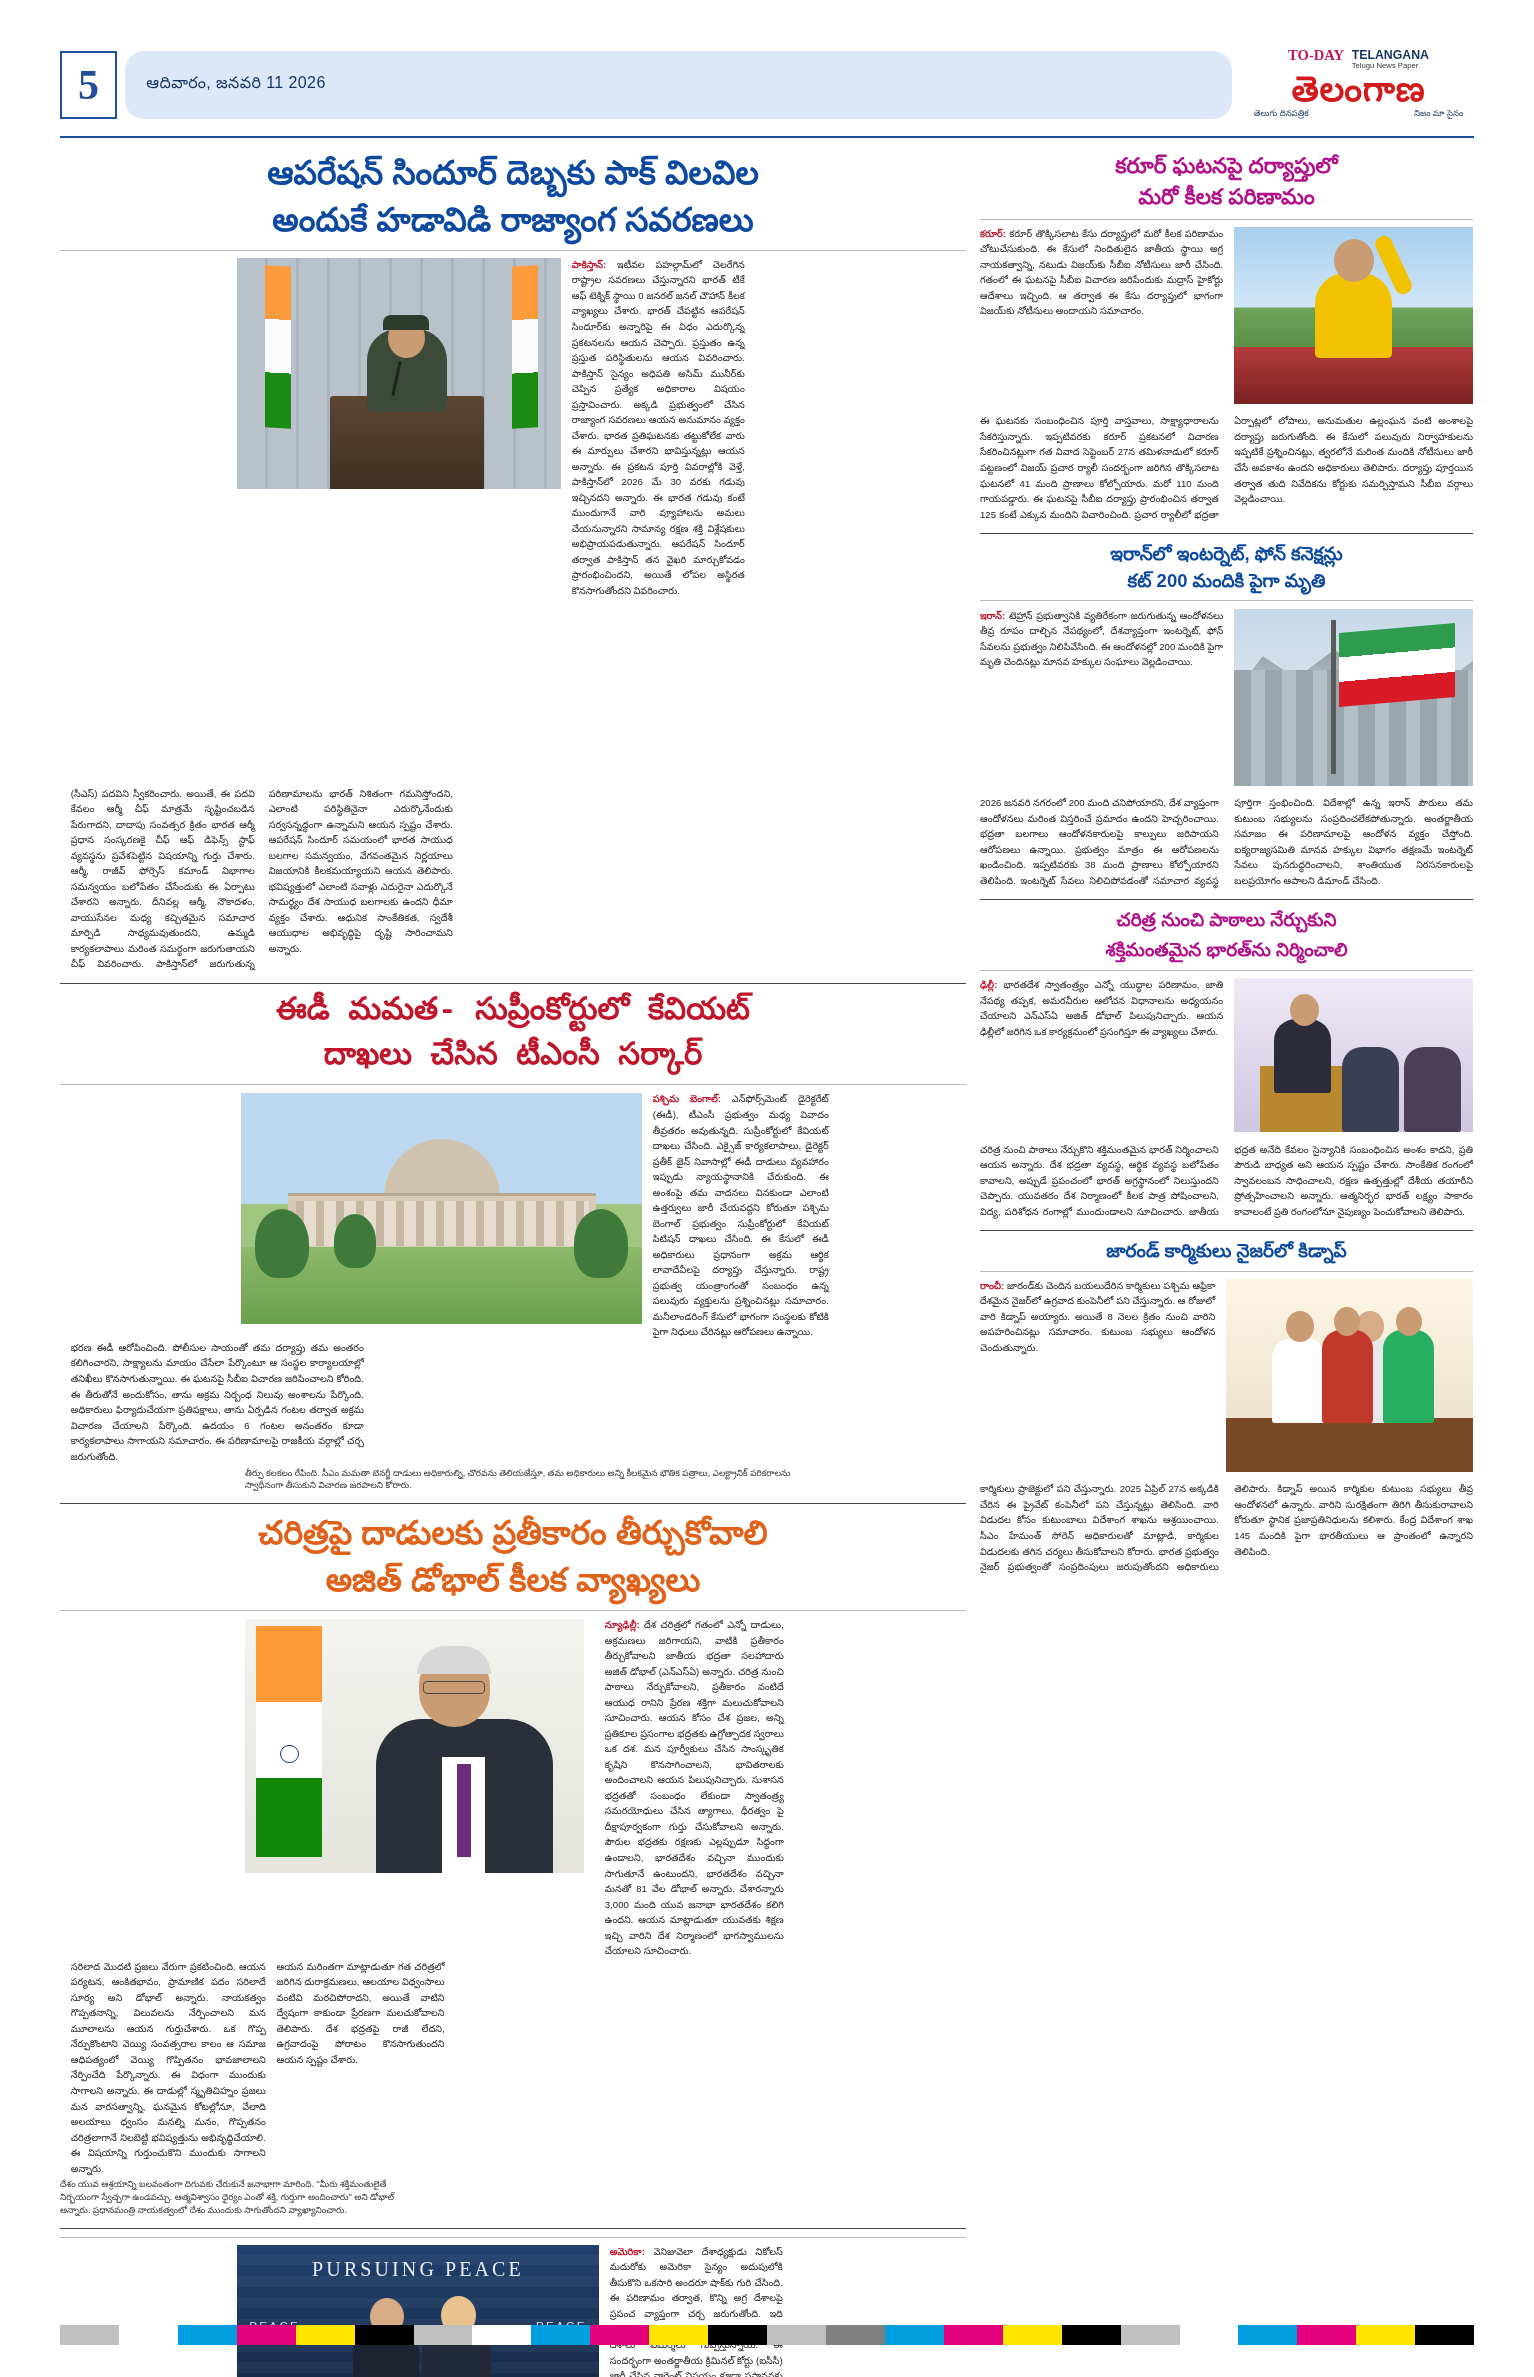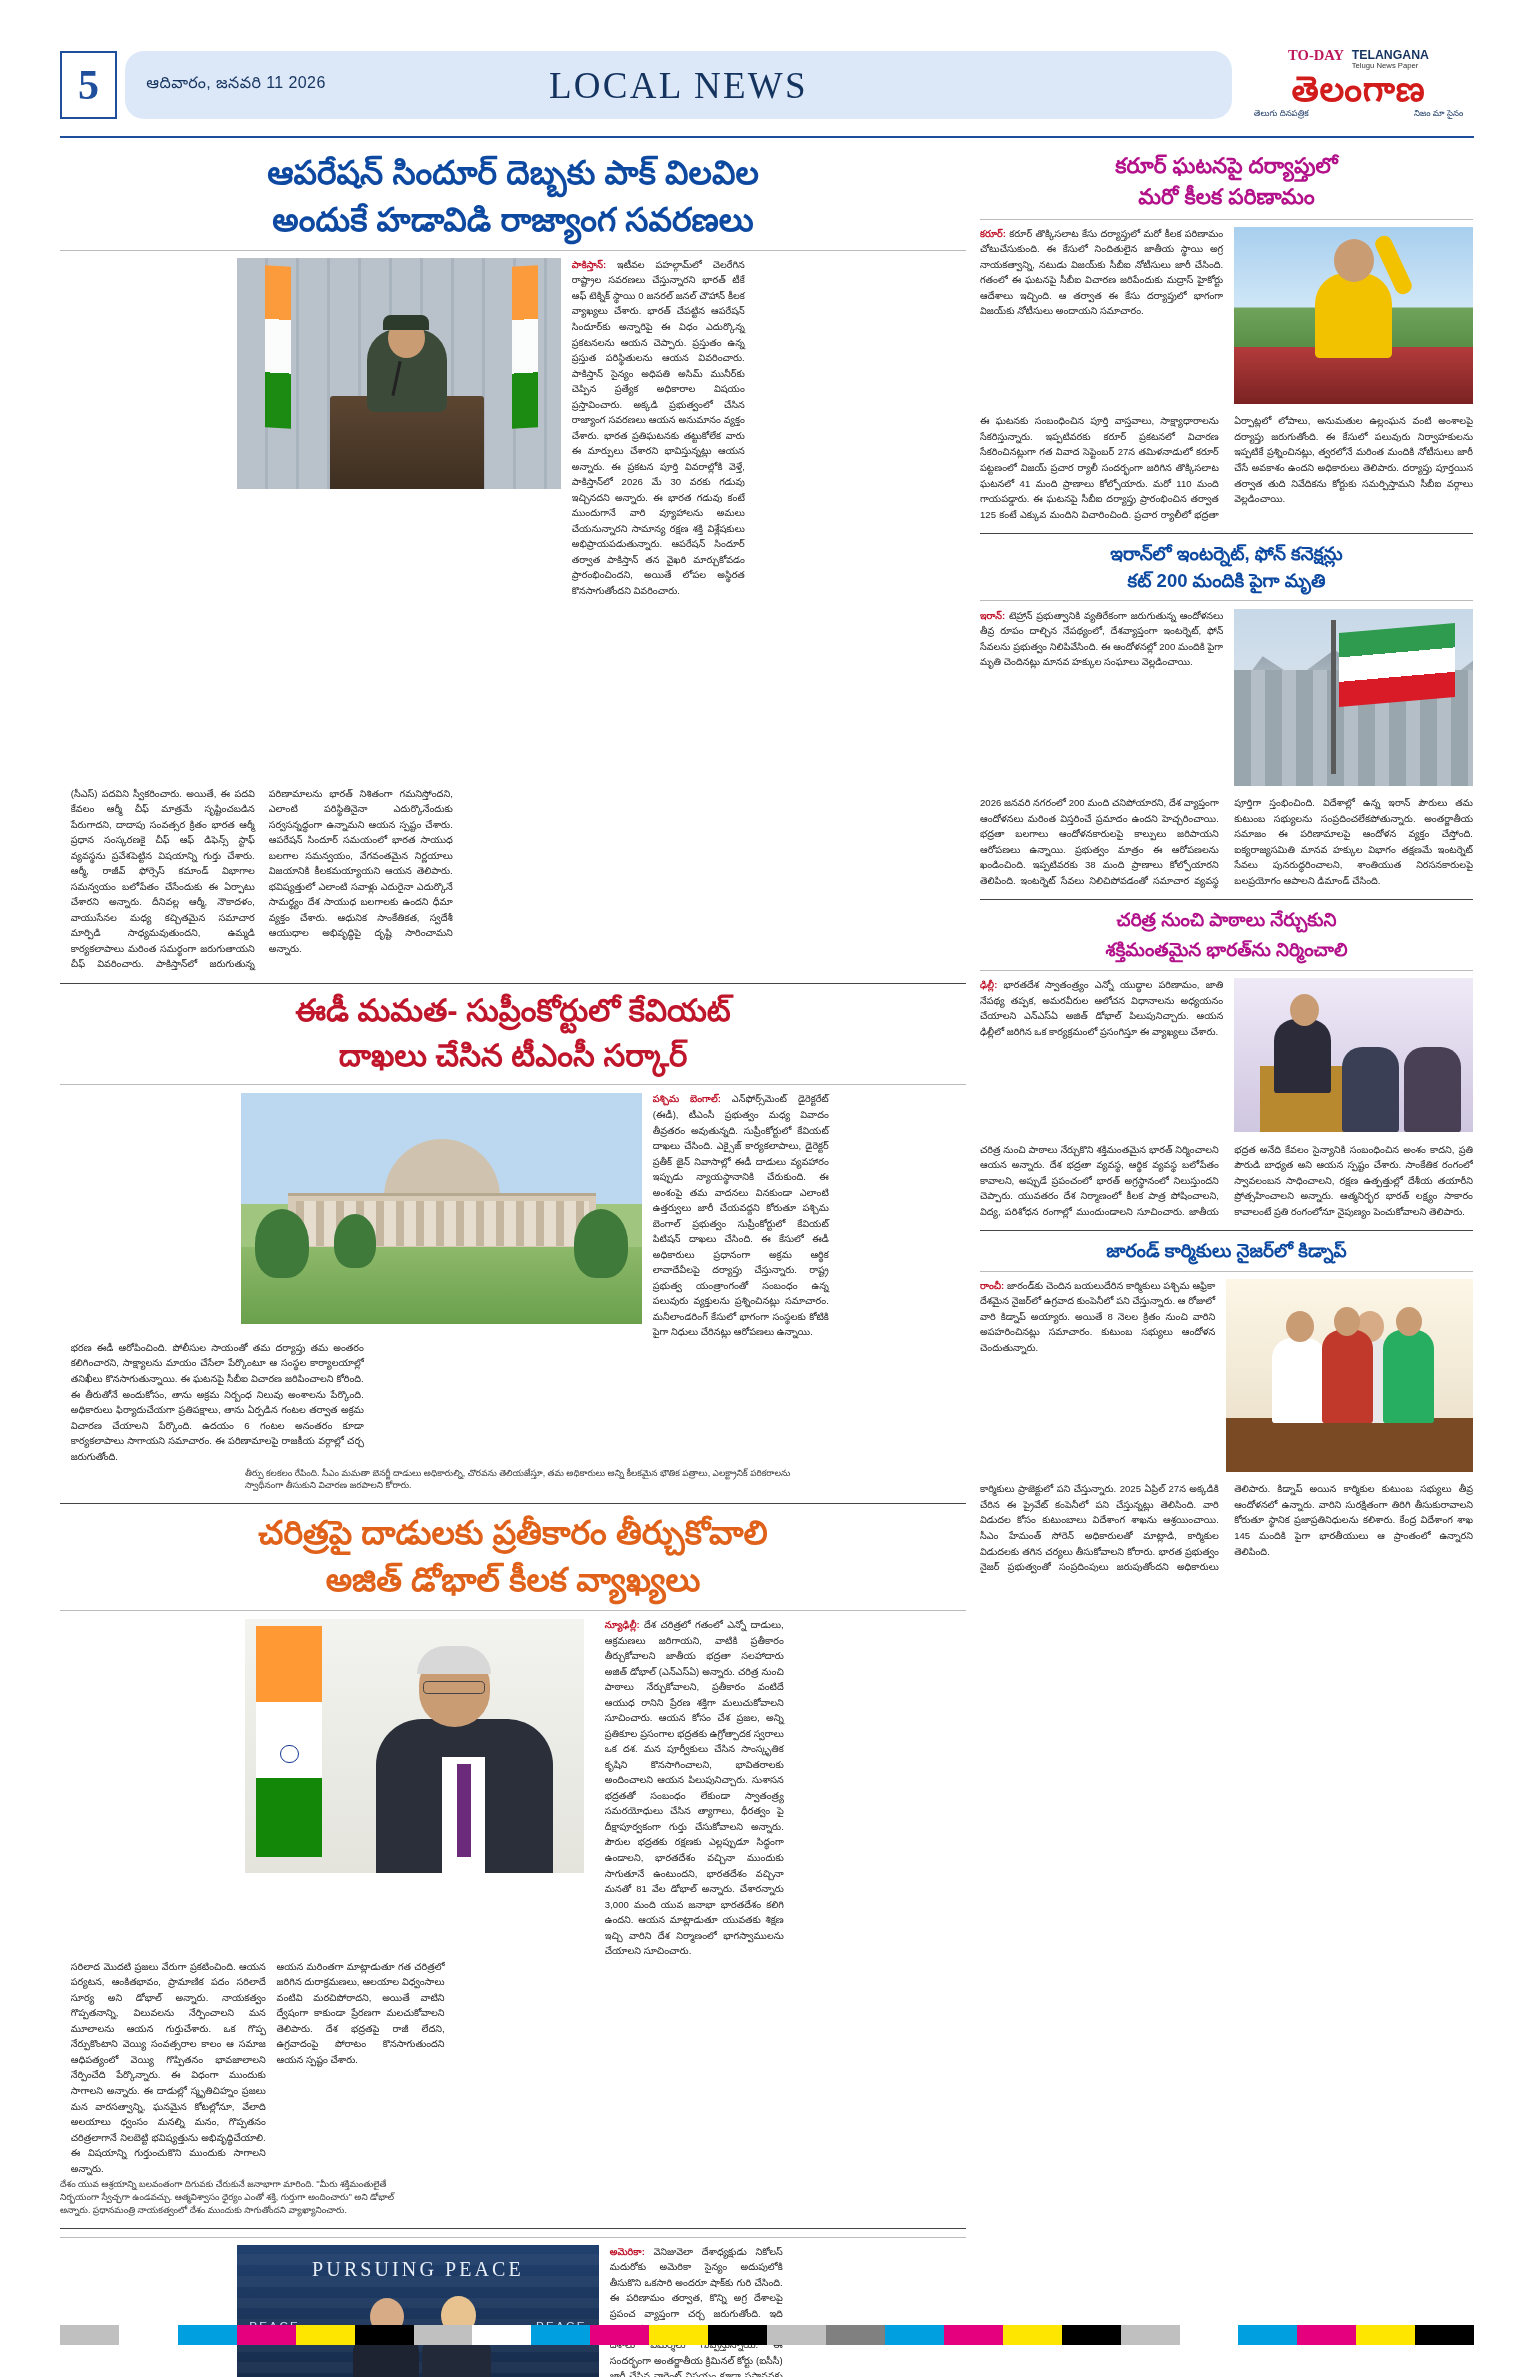--- a/index.html
+++ b/index.html
@@ -102,21 +102,21 @@
   }
   .col-left { width: 906px; }
   .col-right { width: 493px; }
 
   .headline {
     font-weight: bold;
     text-align: center;
     line-height: 1.3;
   }
   .h-blue { color: #0d49a0; }
-  .h-red  { color: #c0162c; }
+  .h-red  { color: #c0162c; font-family: Liberation Mono, monospace; }
   .h-org  { color: #e0611a; }
   .h-mag  { color: #b2118a; }
 
   .hl-56 { font-size: 33px; }
   .hl-48 { font-size: 31px; }
   .hl-32 { font-size: 21.6px; }
   .hl-26 { font-size: 18.5px; }
 
   .body-txt {
     font-size: 9.6px;
@@ -269,21 +269,20 @@
 </style>
 </head>
 <body>
 
 <div class="page">
 
   <div class="masthead">
     <div class="page-num-box">5</div>
     <div class="masthead-bar">
       <div class="masthead-date">ఆదివారం, జనవరి 11  2026</div>
-      <div class="masthead-title">LOCAL NEWS</div>
     </div>
     <div class="logo-box">
       <div class="logo-top">
         <div class="logo-today">TO-DAY</div>
         <div class="logo-tel">
           <span>TELANGANA</span>
           <small>Telugu News Paper</small>
         </div>
       </div>
       <div class="logo-main">తెలంగాణ</div>

